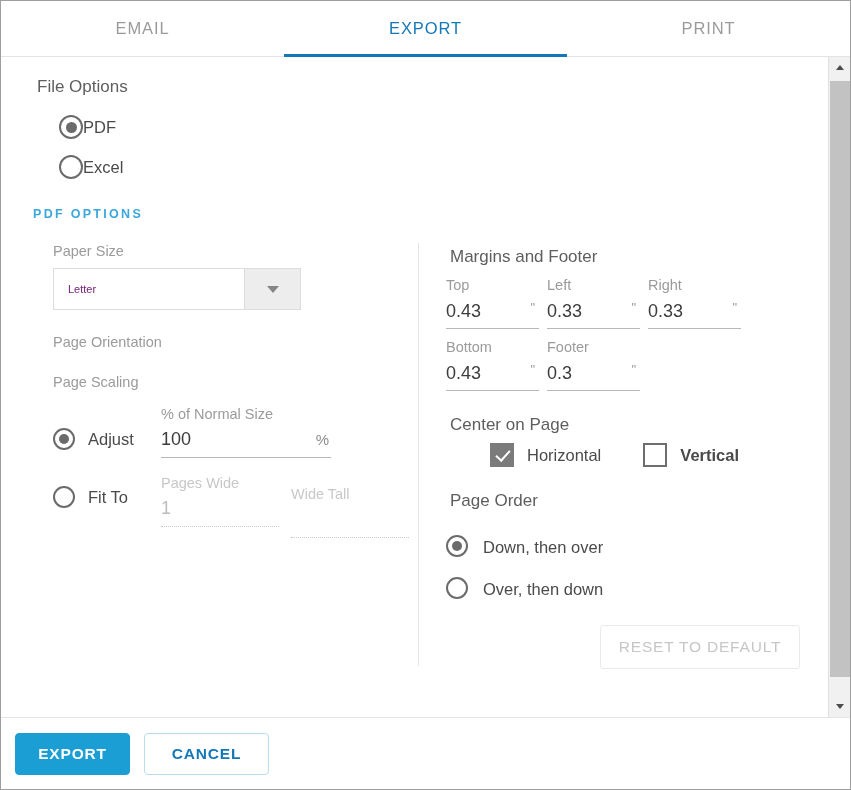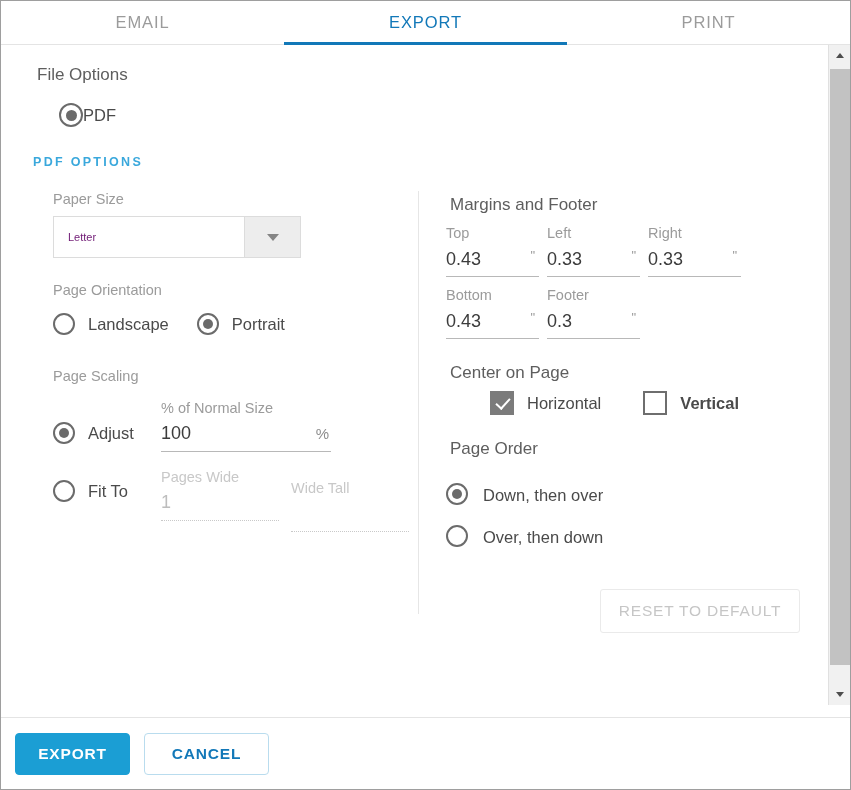--- a/index.html
+++ b/index.html
@@ -13,21 +13,21 @@
     position: relative;
     width: 851px; height: 790px;
     background: #ffffff;
     border: 1px solid #9e9e9e;
     overflow: hidden;
   }
 
   
   .tabbar {
     position: relative;
-    height: 44px;
+    height: 56px;
     display: flex;
     background: #ffffff;
     border-bottom: 1px solid #e4e4e4;
   }
   .tab {
     flex: 1 1 0;
     display: flex;
     align-items: center;
     justify-content: center;
     font-size: 16.5px;
@@ -348,20 +348,24 @@
     <div class="scroll-body">
 
       <div class="file-options">
         <div class="sec-title">File Options</div>
 
         <div class="radio-row">
           <span class="radio checked"></span>
           <span class="ctl-label">PDF</span>
         </div>
 
+        <div class="radio-row">
+          <span class="radio"></span>
+          <span class="ctl-label">Excel</span>
+        </div>
       </div>
 
       <div class="pdf-options-head">PDF OPTIONS</div>
 
       <div class="columns">
         <div class="col-divider"></div>
 
         <div class="col-left">
 
           <div>
@@ -369,30 +373,20 @@
             <div class="select-wrap">
               <div class="select-value">Letter</div>
               <div class="select-btn">
                 <span class="caret"></span>
               </div>
             </div>
           </div>
 
           <div class="block">
             <div class="field-label">Page Orientation</div>
-            <div class="inline-radios">
-              <div class="radio-row">
-                <span class="radio sm"></span>
-                <span class="ctl-label">Landscape</span>
-              </div>
-              <div class="radio-row gap-32">
-                <span class="radio sm checked"></span>
-                <span class="ctl-label">Portrait</span>
-              </div>
-            </div>
           </div>
 
           <div class="block">
             <div class="field-label">Page Scaling</div>
 
             <div class="scaling-grid">
 
               <div class="scale-radio adjust">
                 <span class="radio sm checked"></span>
                 <span class="ctl-label">Adjust</span>

